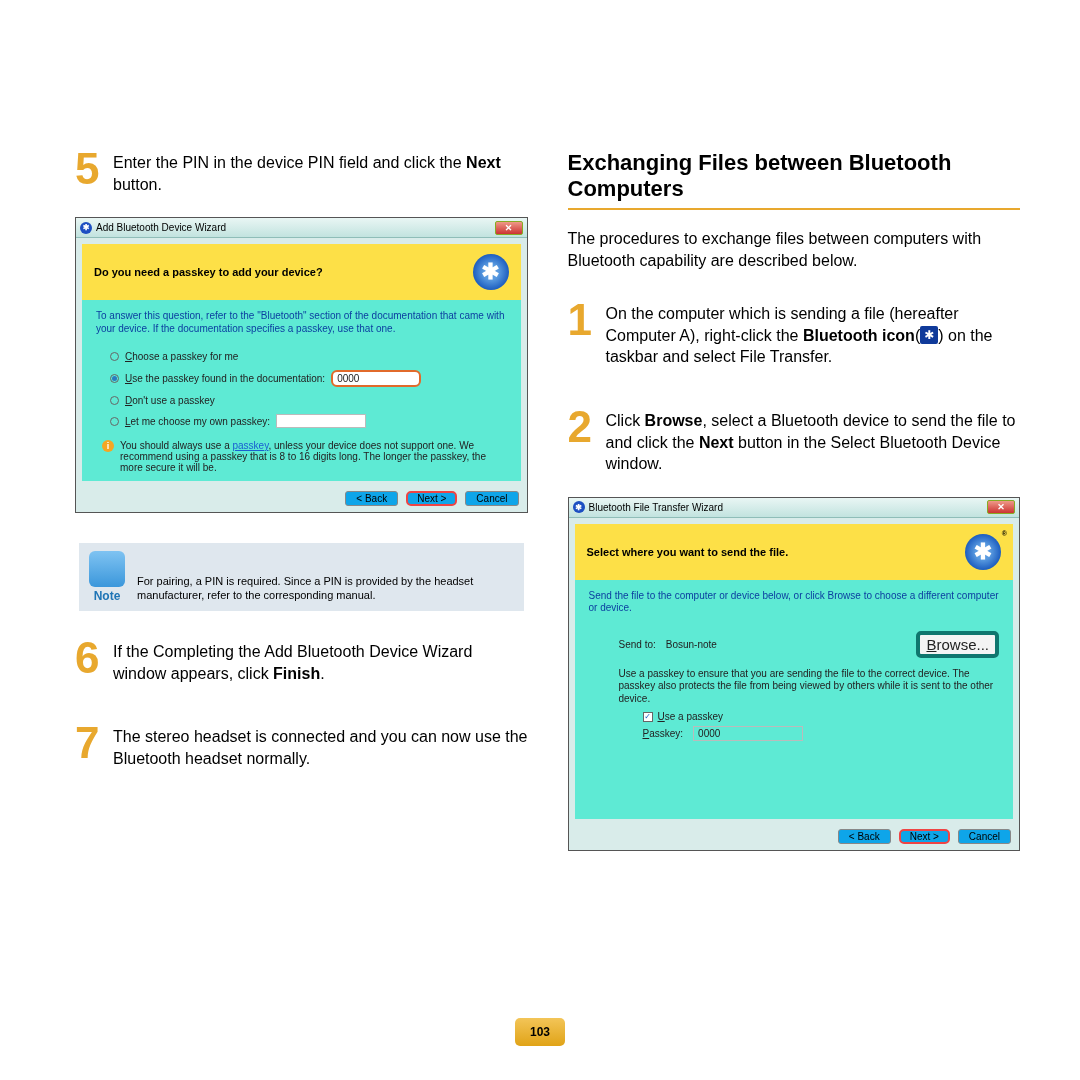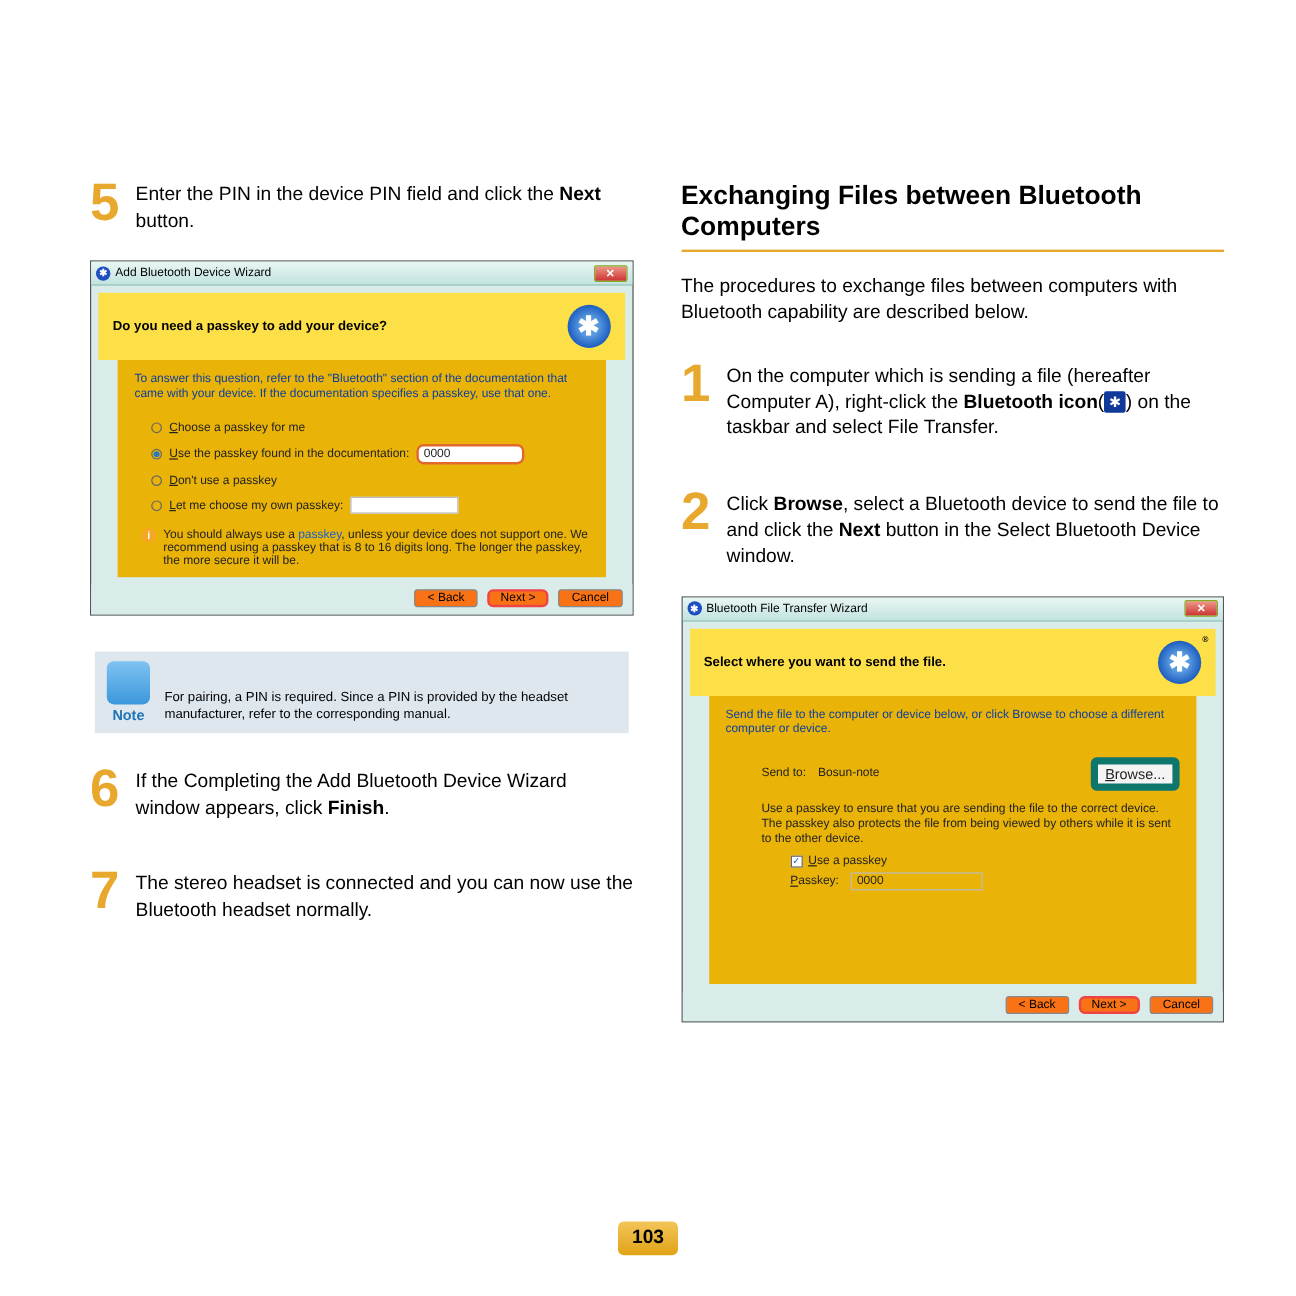--- a/index.html
+++ b/index.html
@@ -84,22 +84,22 @@
     font-size: 11px;
   }
   .bt-large {
     width: 36px; height: 36px; border-radius: 50%;
     background: radial-gradient(#5a9be0 30%, #0e4fb8 80%);
     display: flex; align-items: center; justify-content: center;
   }
   .bt-rune { color: #fff; font-size: 22px; font-weight: bold; }
   .reg { font-size: 7px; vertical-align: top; }
   .shot-body {
-    background: #eab308;
-    margin: 0 22px 6px;
+    background: #5eead4;
+    margin: 0 6px 6px;
     padding: 10px 14px 8px;
     font-size: 10px;
     color: #222;
   }
   .hint { color: #0b3fa0; margin-bottom: 12px; line-height: 1.25; }
   .radio-row {
     display: flex; align-items: center; gap: 6px;
     padding: 4px 0 4px 14px;
   }
   .radio {
@@ -112,28 +112,28 @@
     width: 90px; padding: 1px 4px; background:#fff;
     font-size: 10px;
   }
   .pin-plain { width: 90px; padding:1px 4px; border:1px solid #bbb; background:#fff; font-size:10px; height:14px;}
   .info-row { display:flex; gap:6px; padding: 8px 0 0 6px; }
   .info-icon {
     width:12px; height:12px; border-radius:50%;
     background:#f5a623; color:#fff; font-size:9px; font-weight:bold;
     display:inline-flex; align-items:center; justify-content:center; flex-shrink:0;
   }
-  .link { color:#1a5fd0; }
+  .link { color:#1a5fd0; text-decoration:underline; }
   .shot-buttons {
     display:flex; justify-content:flex-end; gap:8px;
     padding:4px 8px 6px; background:#d9ecea;
   }
   .btn {
     border:1px solid #888; border-radius:3px;
-    padding:1px 10px; font-size:10px; background:#f97316;
+    padding:1px 10px; font-size:10px; background:#0ea5e9;
   }
   .btn.hl { border:2px solid #ef4444; border-radius:5px; padding:0 9px;}
   
   .note-box {
     background: #dfe7ee;
     padding: 8px 10px;
     display: flex; gap: 12px;
     align-items: flex-end;
     margin: 0 4px 28px;
     font-size: 14px;
@@ -150,35 +150,35 @@
   
   .inline-bt {
     display:inline-flex; width:18px; height:18px; background:#0f3a9a;
     align-items:center; justify-content:center; color:#fff; font-size:12px;
     vertical-align: text-bottom; border-radius:2px;
   }
 
   
   .sendrow { display:flex; align-items:center; gap:10px; padding:4px 0 4px 30px; font-size:10px;}
   .sendval { flex:1; }
-  .browse-btn { border:6px solid #0f766e; border-radius:5px; padding:1px 6px; background:#f4f4f4; font-size:12px;}
+  .browse-btn { border:4px solid #0f766e; border-radius:5px; padding:1px 6px; background:#f4f4f4; font-size:15px;}
   .hint2 { margin:6px 0 0 30px; line-height:1.25; }
   .chk-row { display:flex; align-items:center; gap:5px; padding:6px 0 2px 54px; font-size:10px;}
   .chk { width:10px; height:10px; border:1px solid #666; background:#fff; display:inline-flex; align-items:center; justify-content:center; color:#1860c0; font-size:8px;}
   .pass-row { display:flex; align-items:center; gap:10px; padding:2px 0 0 54px; font-size:10px;}
   .pass-box { width:110px; border:1px solid #bbb; padding:1px 4px; font-size:10px;}
   .spacer-lg { height: 70px; }
 
   
   .pagebadge {
     position:absolute; left:50%; bottom:34px; transform:translateX(-50%);
     width:50px; height:28px; border-radius:5px;
     background: linear-gradient(#f3c558,#e0a317);
     display:flex; align-items:center; justify-content:center;
-    font-weight:bold; font-size:16px; color:#000;
+    font-weight:bold; font-size:12px; color:#000;
   }
   .u { text-decoration: underline; }
 </style>
 </head>
 <body>
 
 <div class="page">
 
   <div class="col">
     <div class="step">

